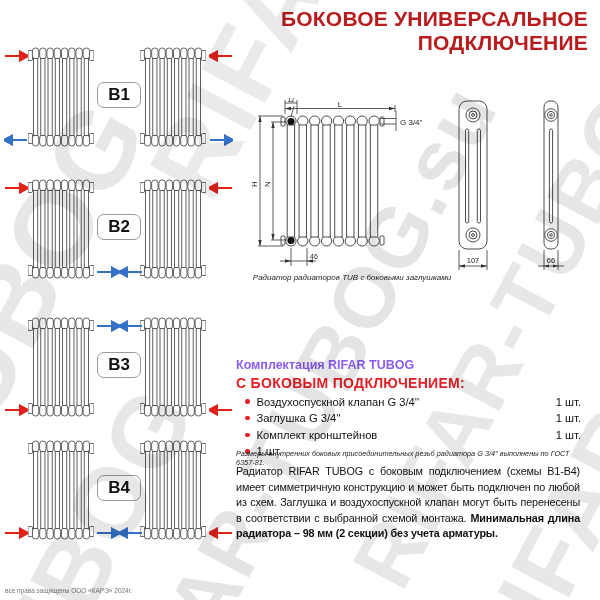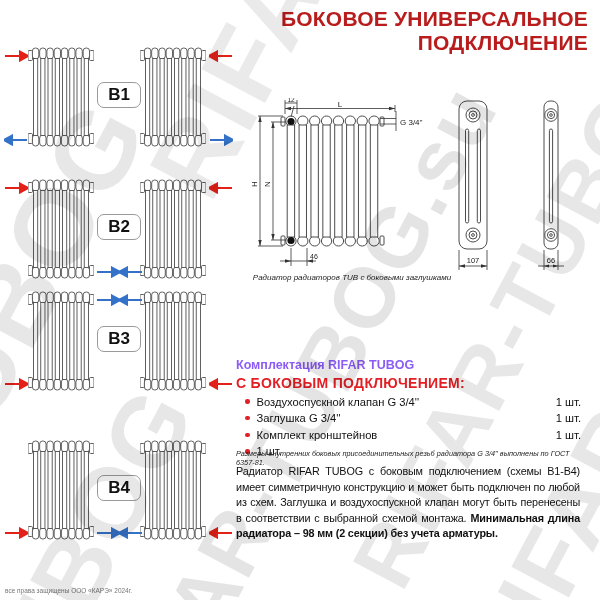--- a/index.html
+++ b/index.html
@@ -240,21 +240,21 @@
               <polygon points="8,1.5 0,6 8,10.5"></polygon>
             </g>
           </svg></div>
         <div class="arrow" style="left: 119px; top: 86px;"><svg width="24" height="12" viewBox="0 0 24 12">
             <g stroke="#3472c8" stroke-width="2" fill="#3472c8">
               <line x1="23" y1="6" x2="7" y2="6"></line>
               <polygon points="8,1.5 0,6 8,10.5"></polygon>
             </g>
           </svg></div>
       </div>
-      <div class="scheme-row" style="top: 290px;">
+      <div class="scheme-row" style="top: 316px;">
         <div class="radiator left"><svg width="66" height="100" viewBox="0 0 66 100">
             <g stroke="#4f4f4f" stroke-width="0.9" fill="#fff">
               <rect x="0" y="3.5" width="4.5" height="10" rx="1"></rect>
               <rect x="61.5" y="3.5" width="4.5" height="10" rx="1"></rect>
               <rect x="0" y="86.5" width="4.5" height="10" rx="1"></rect>
               <rect x="61.5" y="86.5" width="4.5" height="10" rx="1"></rect>
               <rect x="4.40" y="1" width="6.4" height="11" rx="3"></rect>
               <rect x="4.40" y="88" width="6.4" height="11" rx="3"></rect>
               <rect x="5.50" y="11.5" width="4.2" height="77"></rect>
               <rect x="11.65" y="1" width="6.4" height="11" rx="3"></rect>

